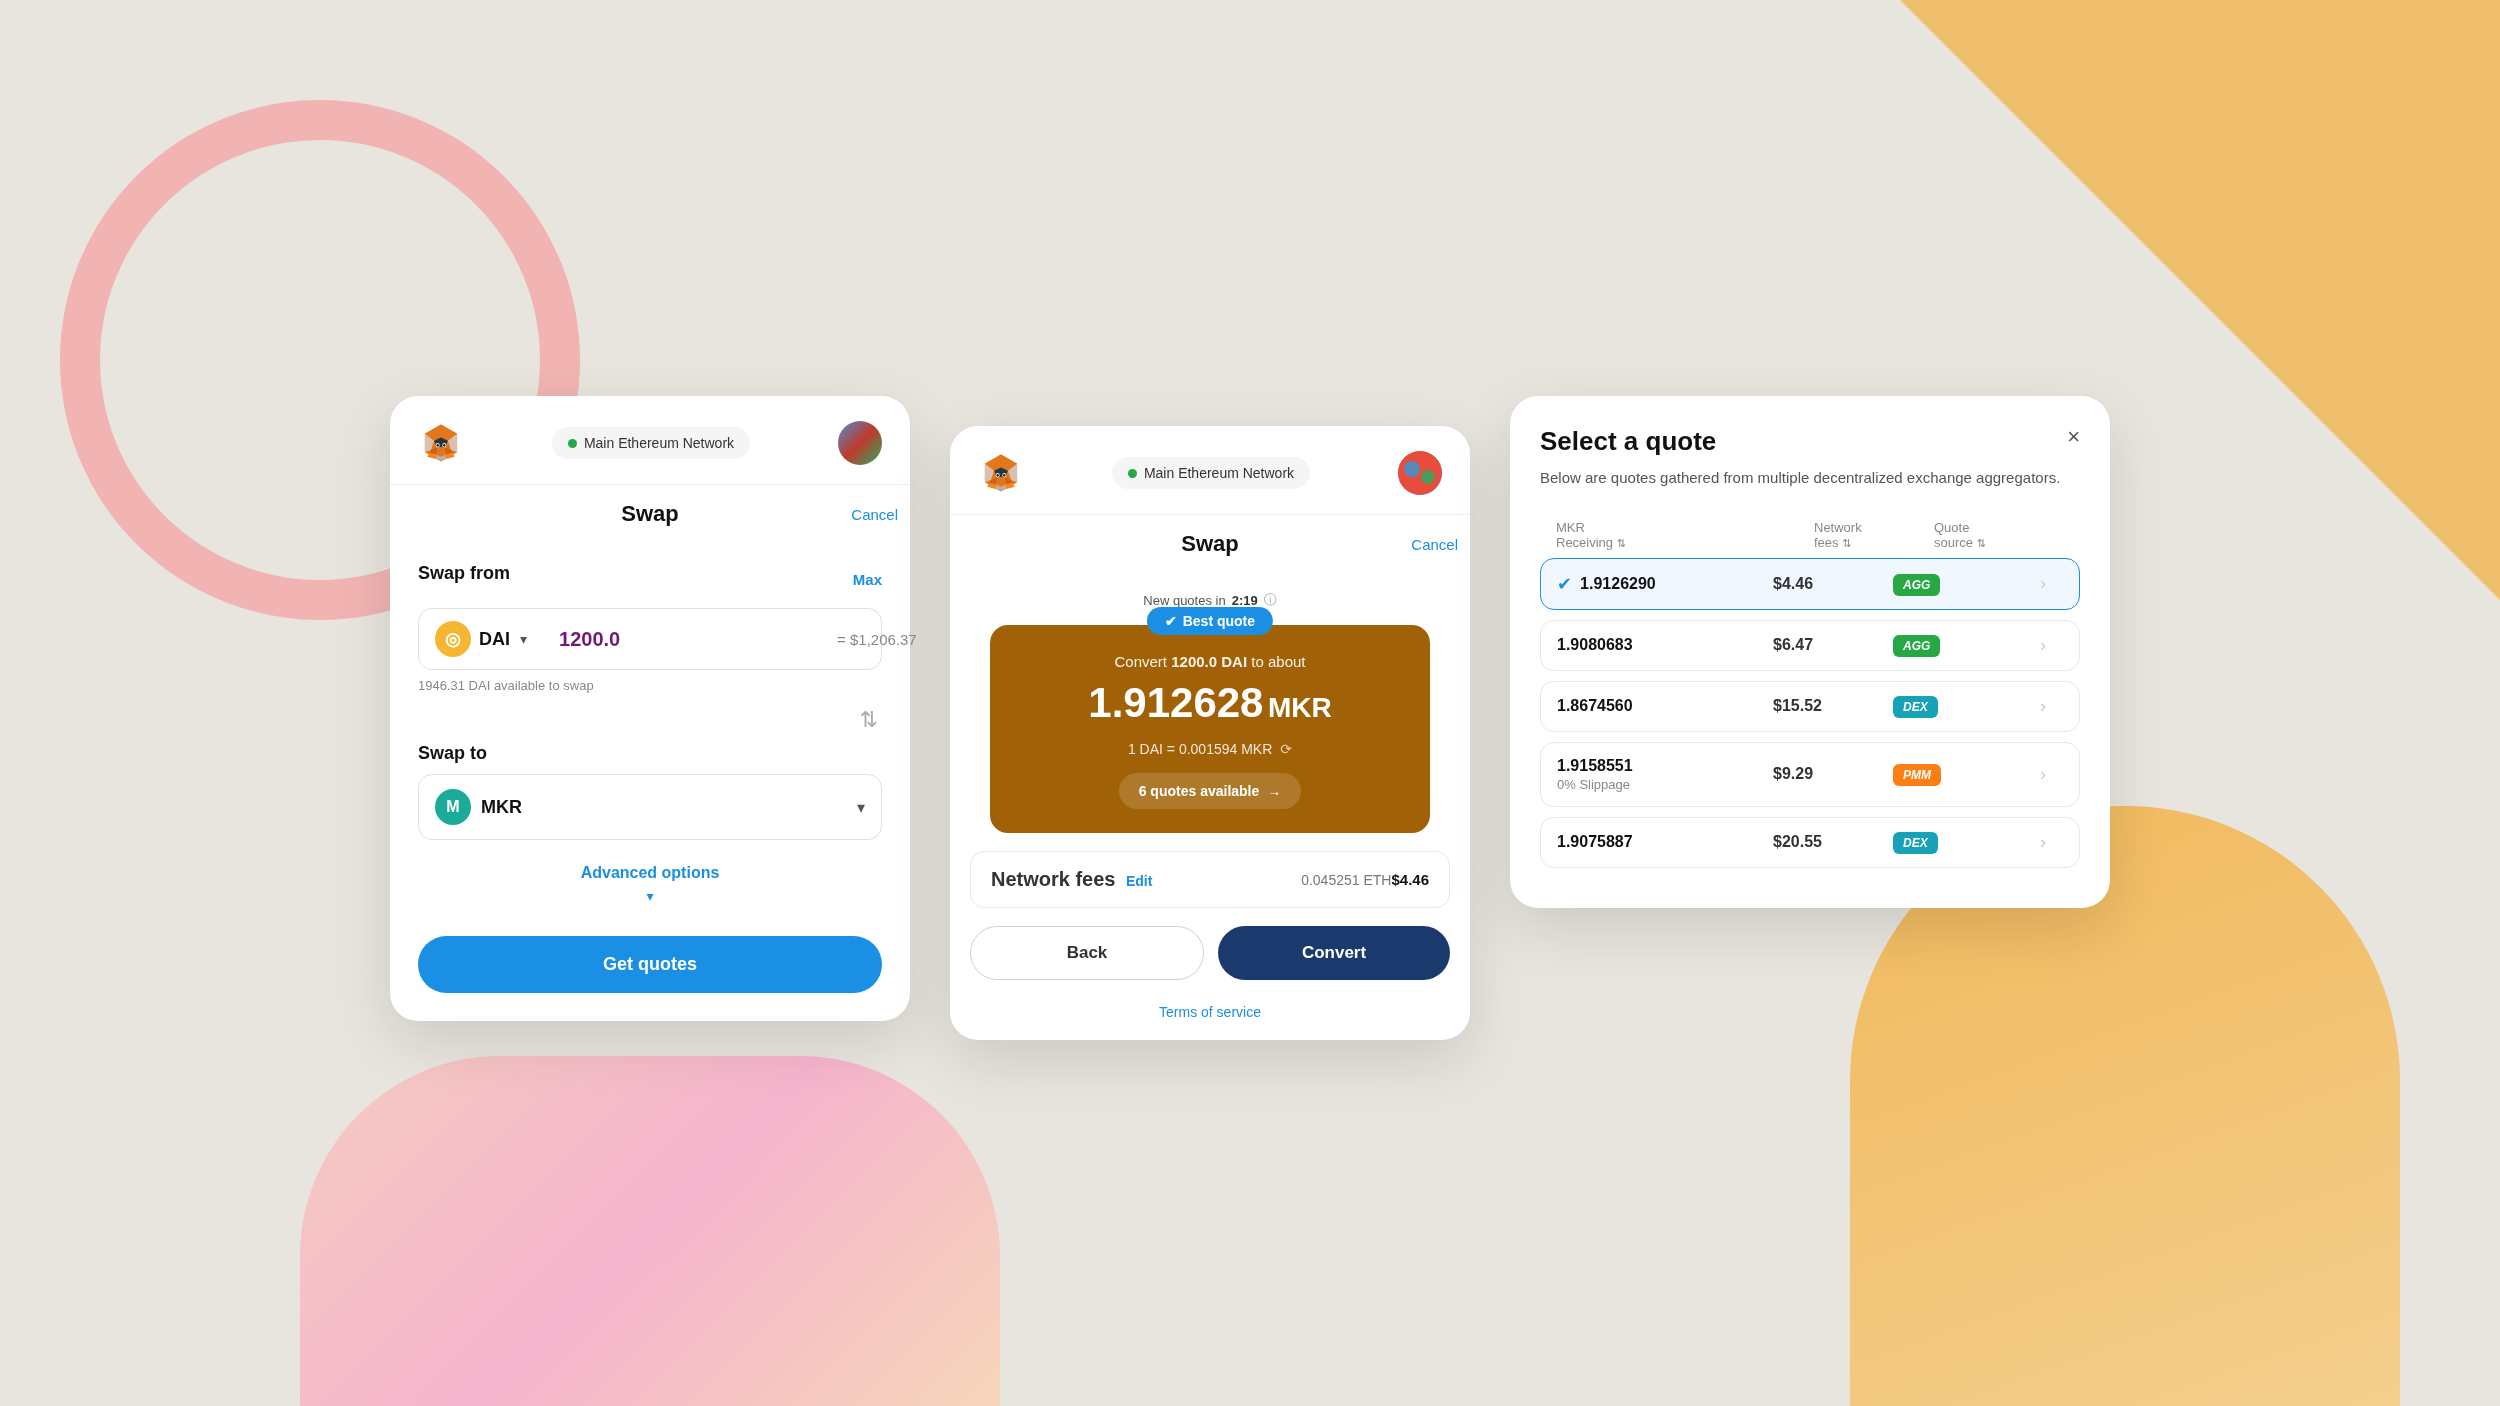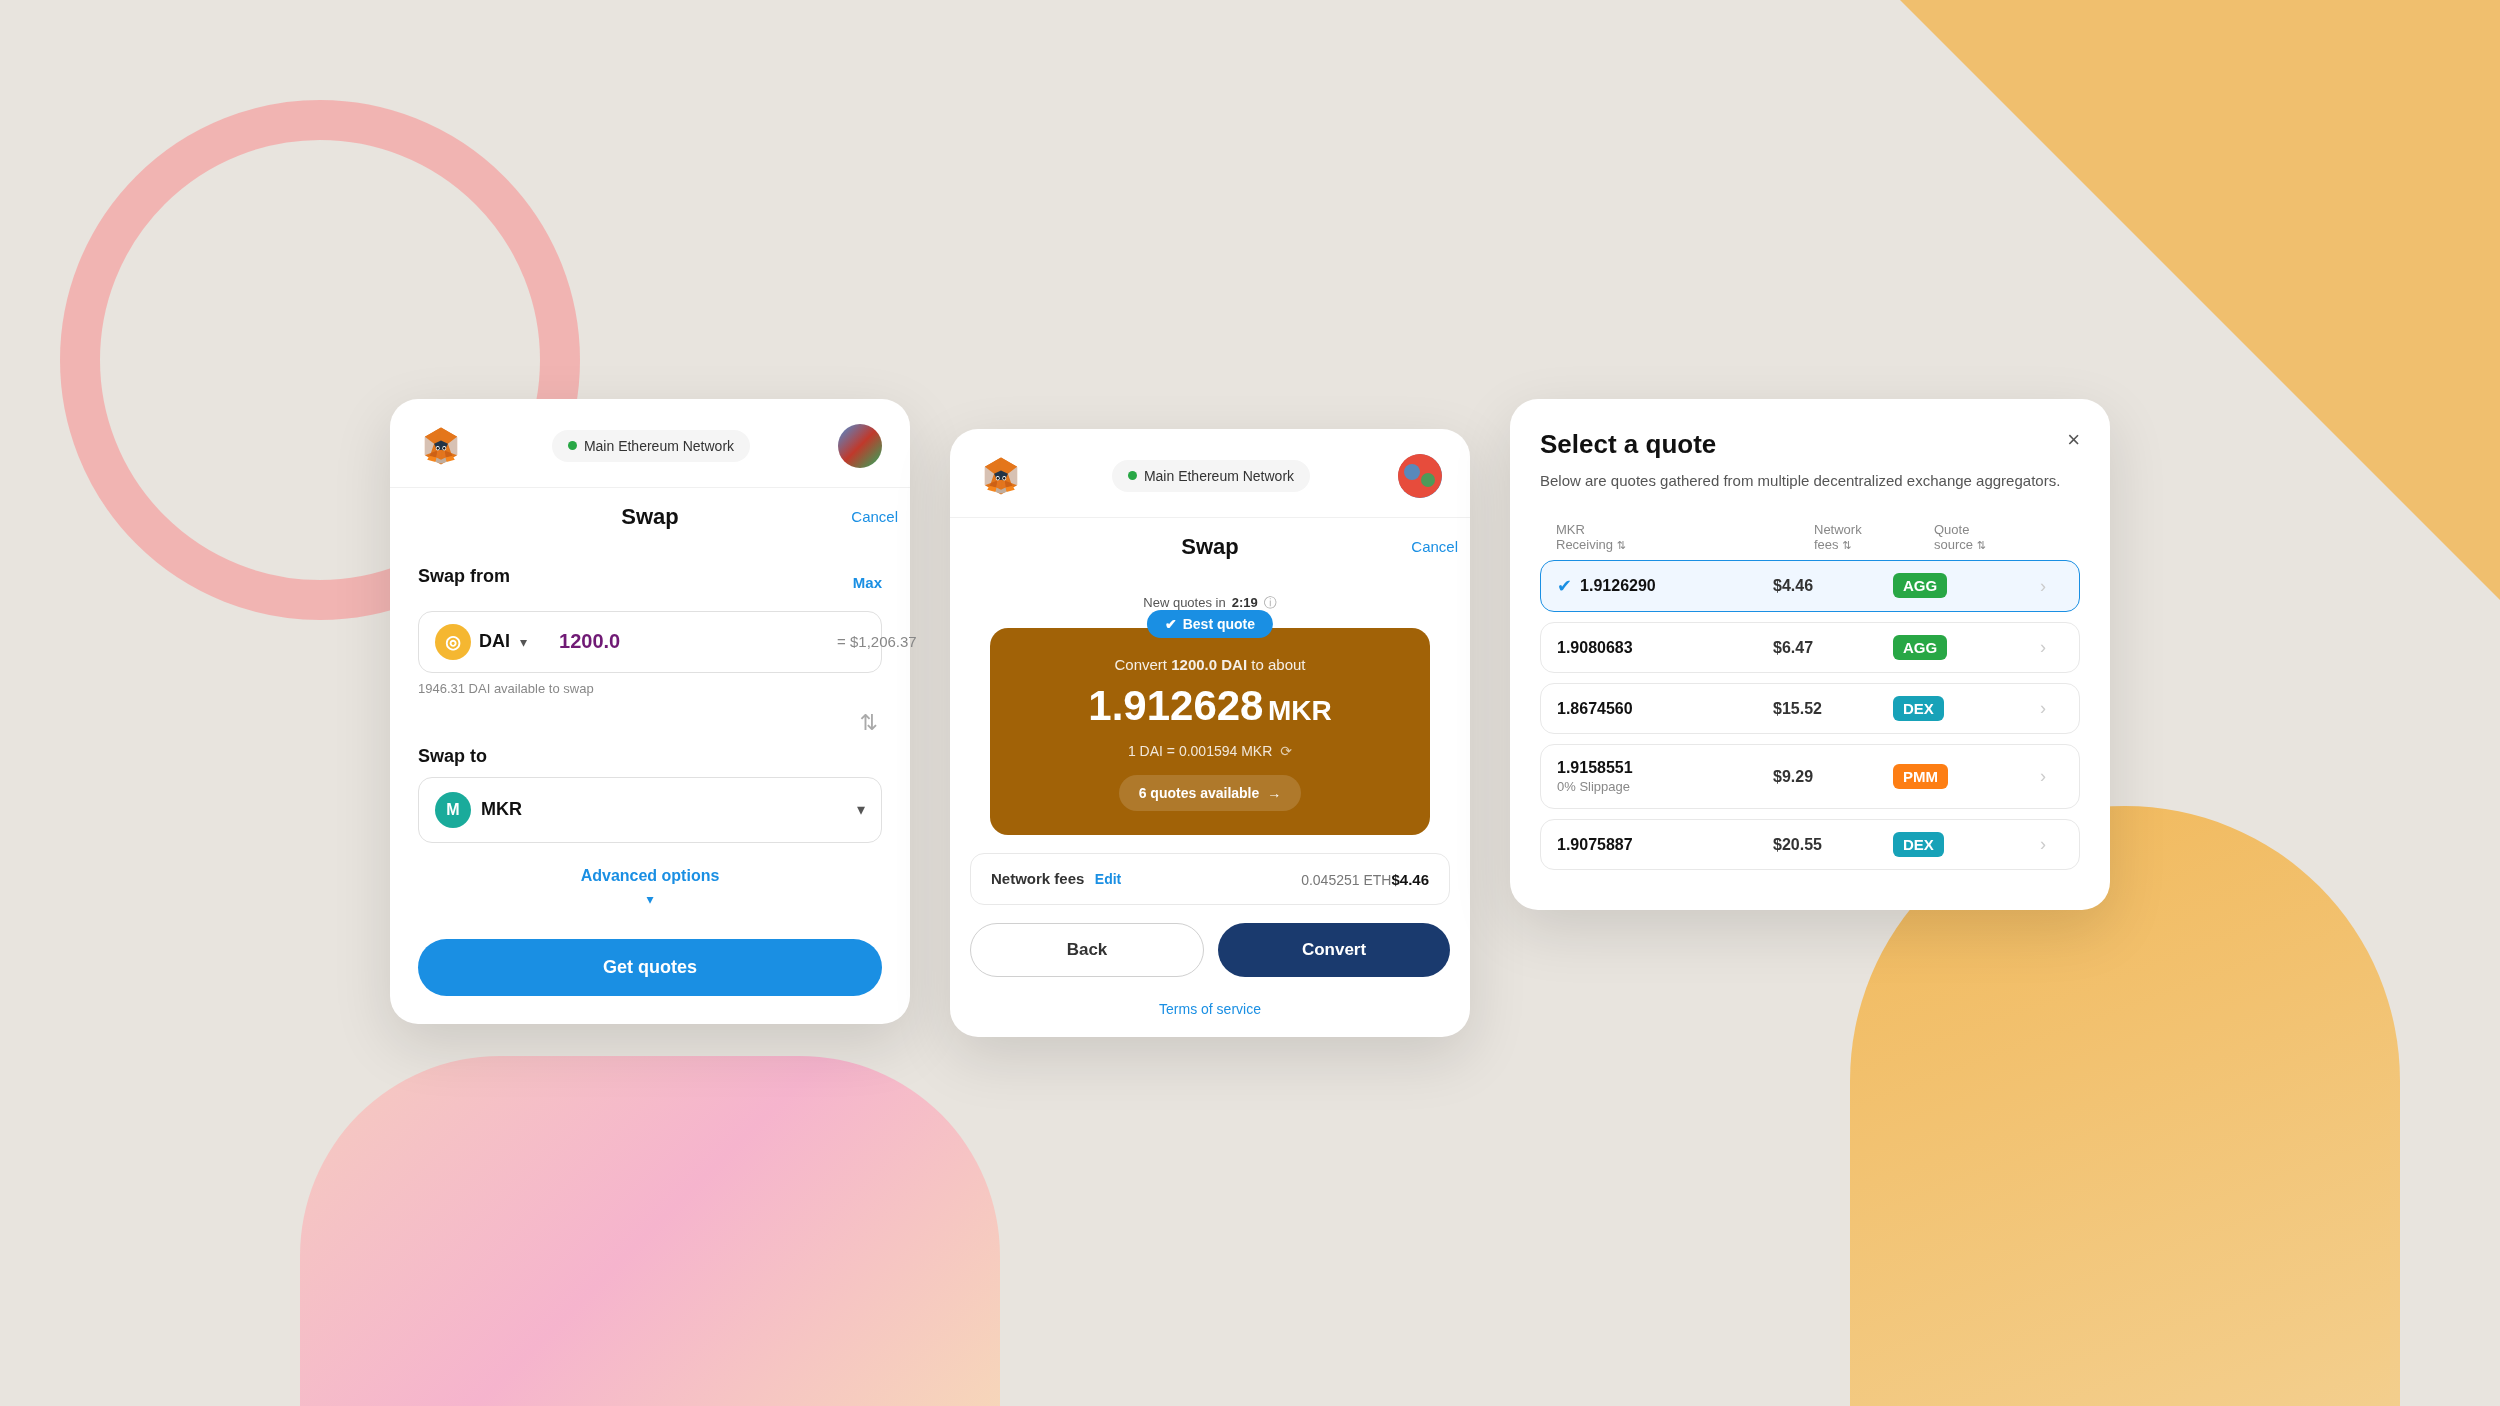--- a/index.html
+++ b/index.html
@@ -413,21 +413,21 @@
       display: flex;
       align-items: center;
       justify-content: space-between;
       margin: 18px 20px;
       padding: 16px 20px;
       border: 1.5px solid #e8e8e8;
       border-radius: 14px;
     }
 
     .fees-label {
-      font-size: 15px;
+      font-size: 20px;
       font-weight: 600;
       color: #333;
     }
 
     .fees-edit {
       color: #1a8fe3;
       font-size: 14px;
       font-weight: 600;
       cursor: pointer;
       margin-left: 6px;
@@ -563,24 +563,25 @@
 
     .quote-fee {
       font-size: 16px;
       font-weight: 600;
       color: #333;
     }
 
     .quote-source-badge {
       border-radius: 6px;
       padding: 4px 10px;
-      font-size: 15px;
+      font-size: 12px;
       font-weight: 700;
       color: white;
       text-align: center;
+      font-style: italic;
     }
 
     .badge-agg { background: #28a745; }
     .badge-dex { background: #17a2b8; }
     .badge-pmm { background: #fd7e14; }
 
     .chevron-right {
       color: #ccc;
       font-size: 18px;
       text-align: center;

